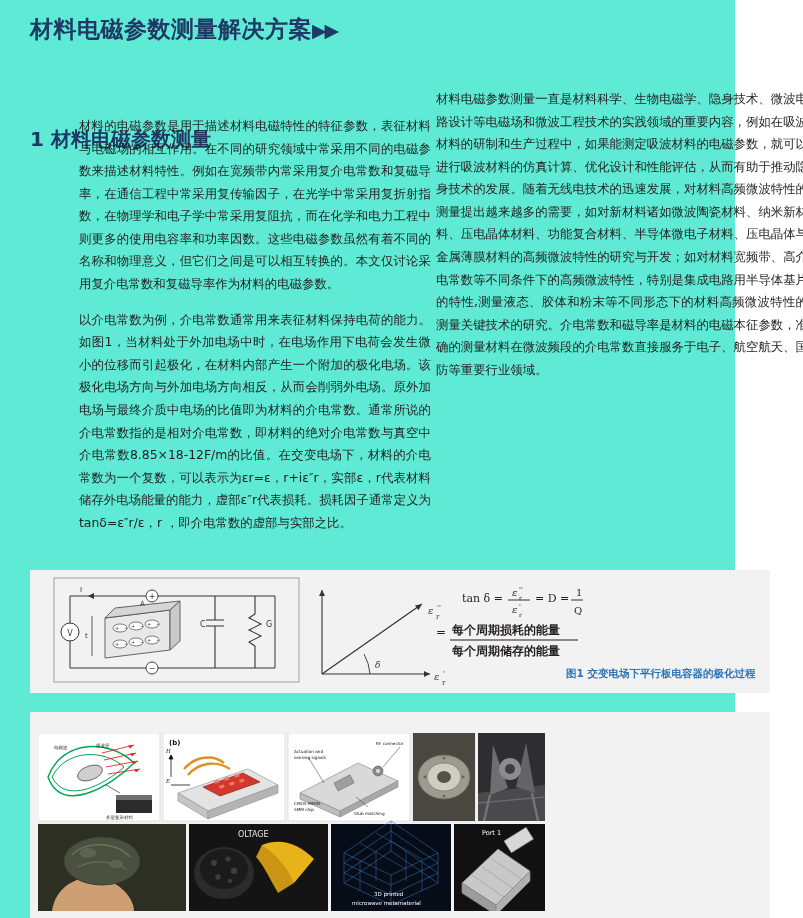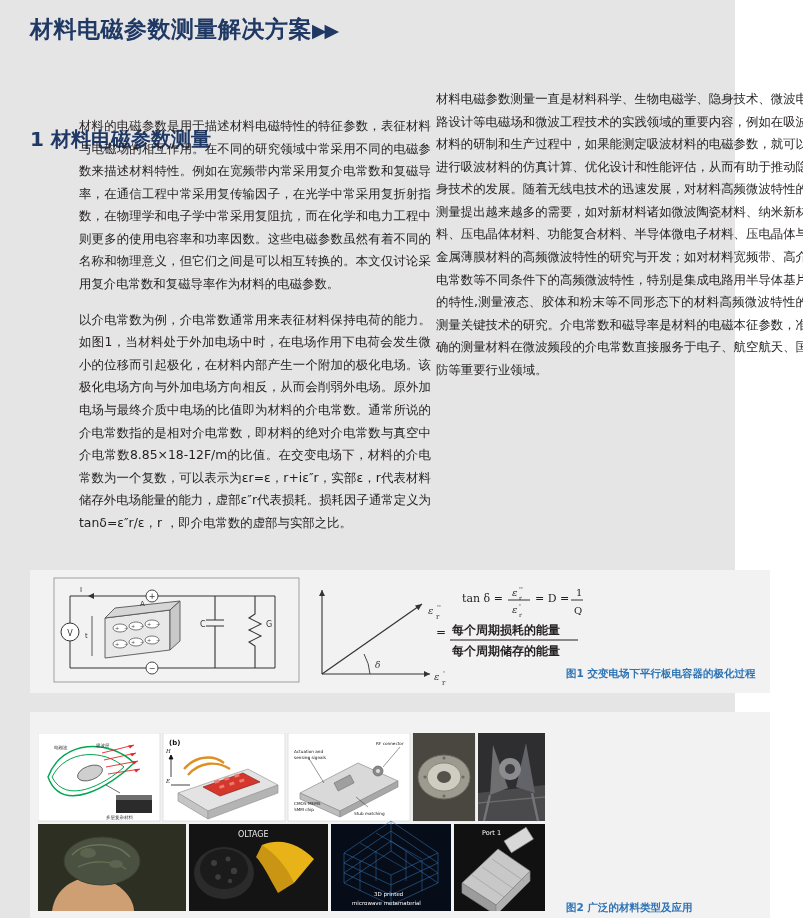--- a/index.html
+++ b/index.html
@@ -12,21 +12,21 @@
     height: 918px;
     position: relative;
     font-family: "DejaVu Sans", "Liberation Sans", sans-serif;
     overflow: hidden;
   }
   .page {
     position: absolute;
     left: 0; top: 0;
     width: 735px;
     height: 918px;
-    background: #e5e5e5;
+    background: #5eead4;
   }
   .title {
     position: absolute;
     left: 30px; top: 14px;
     width: 740px;
     font-size: 23px;
     font-weight: bold;
     color: #1f3864;
     letter-spacing: 0.5px;
     white-space: nowrap;
@@ -398,18 +398,14 @@
         <polygon points="458,172 458,182 492,148 492,138" fill="#b0b0b0" stroke="#888" stroke-width="0.7"></polygon>
         <g stroke="#8e8e8e" stroke-width="0.5">
           <path d="M434 142 L466 164"></path>
             <path d="M444 134 L476 156"></path>
             <path d="M454 126 L486 148"></path>
         </g>
         <rect x="466" y="108" width="26" height="14" fill="#d8d8d8" stroke="#8a8a8a" stroke-width="0.6" transform="rotate(-32 466 108)"></rect>
       </g>
     </svg>
   </div>
-  <div class="fig2-caption">
-    <span>图2</span>
-    <span>广泛的材料类型及应用</span>
-  </div>
 
 </div>
 
 </body></html>

